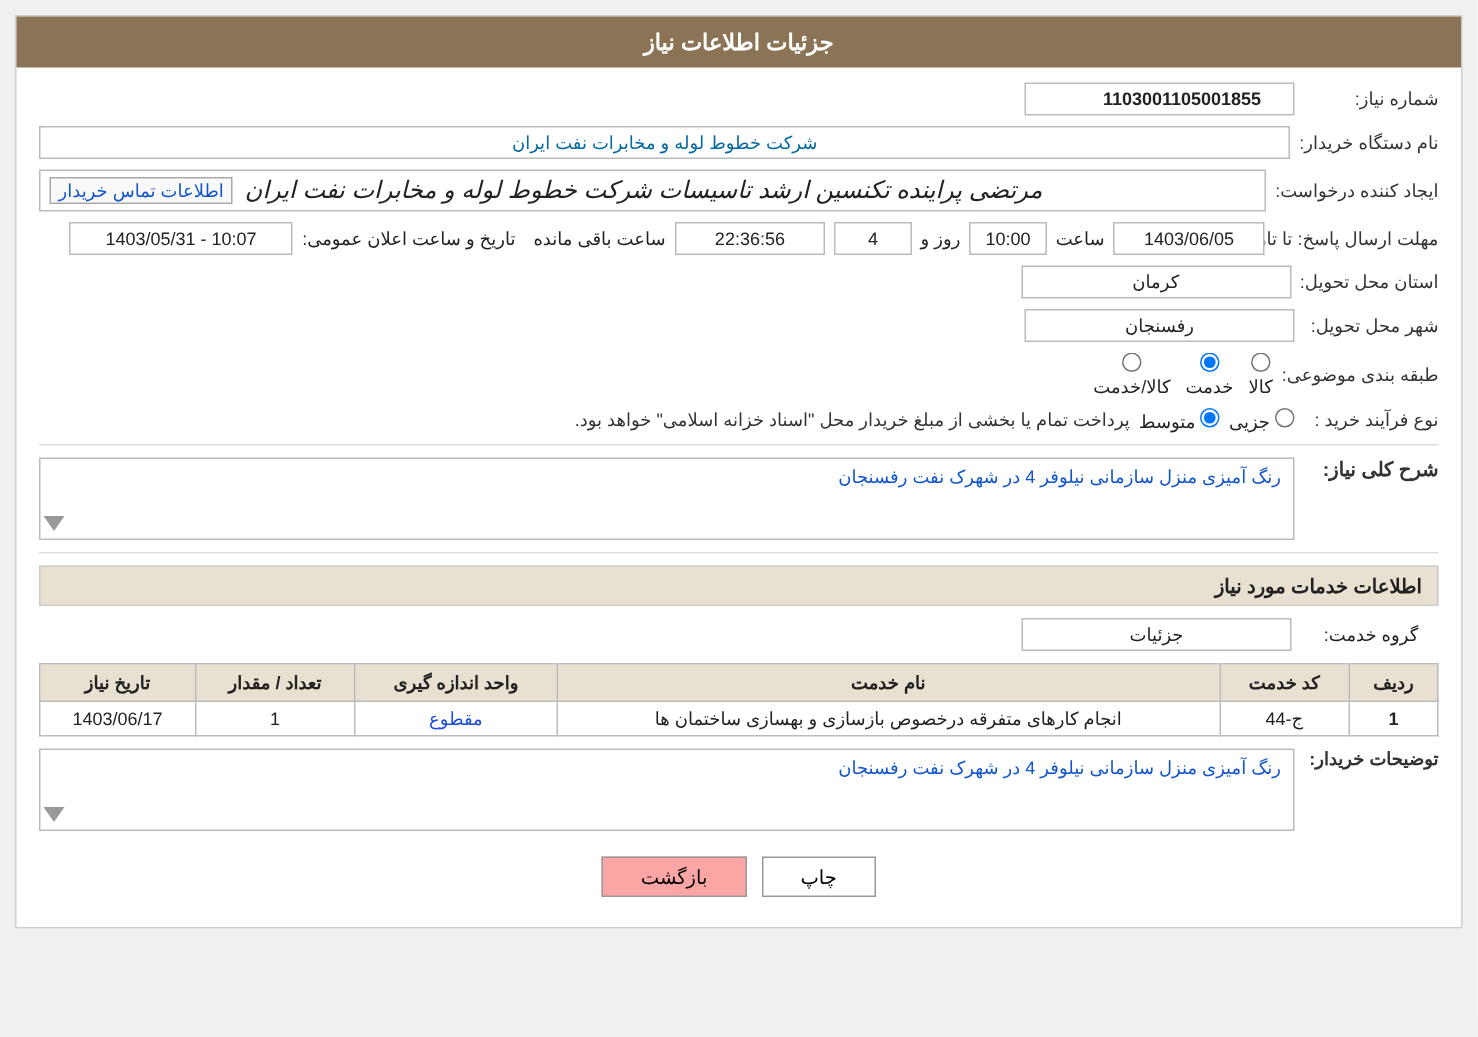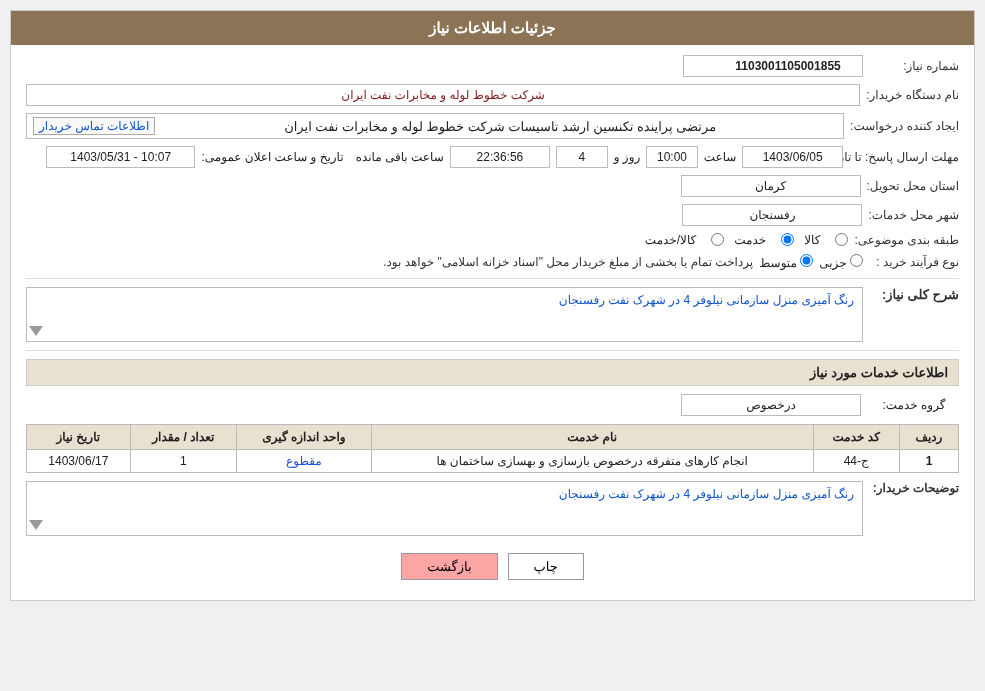--- a/index.html
+++ b/index.html
@@ -48,34 +48,35 @@
       background: #fff;
       padding: 3px 6px;
       min-height: 22px;
       font-size: 12px;
       text-align: center;
     }
     .value-box.wide { flex: 1; }
     .value-box.medium { width: 180px; }
     .value-box.small { width: 120px; }
     .value-box.xsmall { width: 60px; }
-    .value-text-orange { color: #7f1d1d; }
+    .value-text-orange { color: #0369a1; }
     .separator { border-top: 1px solid #ddd; margin: 8px 0; }
 
     
     .radio-group {
       display: flex;
       align-items: center;
       gap: 10px;
       font-size: 12px;
     }
     .radio-group label {
       display: flex;
-      align-items: flex-start;
-      gap: 15px;
+      align-items: center;
+      gap: 3px;
+      flex-direction: column;
     }
 
     
     .process-row {
       display: flex;
       align-items: center;
       gap: 6px;
       font-size: 12px;
     }
     .process-note {
@@ -201,21 +202,21 @@
       </div>
 
       <div class="info-row">
         <span class="label">نام دستگاه خریدار:</span>
         <div class="value-box wide value-text-orange">شرکت خطوط لوله و مخابرات نفت ایران</div>
       </div>
 
       <div class="info-row">
         <span class="label">ایجاد کننده درخواست:</span>
         <div class="value-box wide" style="display:flex;align-items:center;gap:8px;">
-          <span style="flex:1;text-align:center;font-size:13px;">مرتضی پراینده تکنسین ارشد تاسیسات شرکت خطوط لوله و مخابرات نفت ایران</span>
+          <span style="flex:1;text-align:left;font-size:16px;font-style:italic;">مرتضی پراینده تکنسین ارشد تاسیسات شرکت خطوط لوله و مخابرات نفت ایران</span>
           <span style="color:#1155cc;cursor:pointer;white-space:nowrap;font-size:12px;border:1px solid #aaa;padding:1px 5px;background:#f9f9f9;">اطلاعات تماس خریدار</span>
         </div>
       </div>
 
       <div class="info-row">
         <span class="label">مهلت ارسال پاسخ: تا تاریخ:</span>
         <div class="value-box small">1403/06/05</div>
         <span style="font-size:12px;white-space:nowrap;">ساعت</span>
         <div class="value-box xsmall">10:00</div>
         <span style="font-size:12px;white-space:nowrap;">روز و</span>
@@ -227,21 +228,21 @@
         <div class="value-box medium" style="direction:ltr;margin-left:20px;">1403/05/31 - 10:07</div>
       </div>
 
       <div class="info-row">
         <span class="label">استان محل تحویل:</span>
         <div class="value-box medium">کرمان</div>
         <div style="flex:1;"></div>
       </div>
 
       <div class="info-row">
-        <span class="label">شهر محل خدمات:</span>
+        <span class="label">شهر محل تحویل:</span>
         <div class="value-box medium">رفسنجان</div>
         <div style="flex:1;"></div>
       </div>
 
       <div class="info-row">
         <span class="label">طبقه بندی موضوعی:</span>
         <div class="radio-group">
           <label>
             <input type="radio" name="tabaqe" style="">
             <span>کالا</span>
@@ -283,21 +284,21 @@
           </div>
         </div>
       </div>
 
       <div class="separator"></div>
 
       <div class="section-title">اطلاعات خدمات مورد نیاز</div>
 
       <div class="group-row">
         <span class="group-label">گروه خدمت:</span>
-        <div class="value-box medium">درخصوص</div>
+        <div class="value-box medium">جزئیات</div>
       </div>
 
       <table class="data-table">
         <thead>
           <tr>
             <th>ردیف</th>
             <th>کد خدمت</th>
             <th>نام خدمت</th>
             <th>واحد اندازه گیری</th>
             <th>تعداد / مقدار</th>

